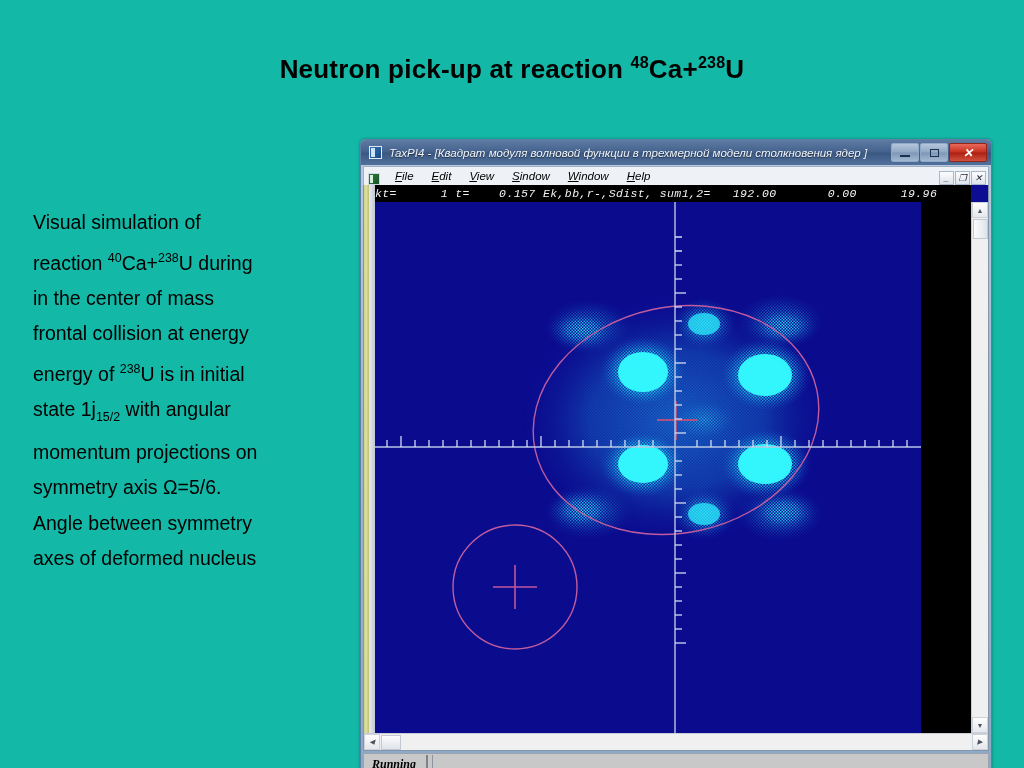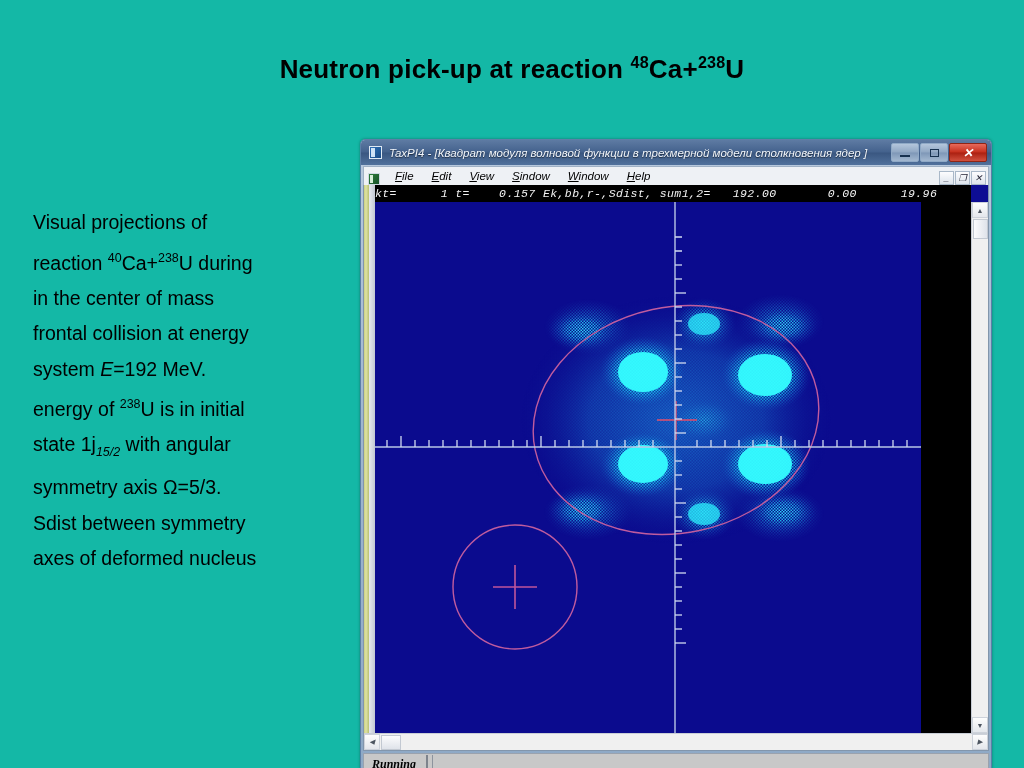--- a/index.html
+++ b/index.html
@@ -15,21 +15,21 @@
     font-size:26px;font-weight:bold;color:#000;letter-spacing:.2px;
   }
   .slide-title sup{font-size:.62em;vertical-align:super;font-weight:bold;}
 
   
   .body-text{
     position:absolute;left:33px;top:205px;width:310px;
     font-size:19.5px;line-height:35.5px;color:#000;
   }
   .body-text sup{font-size:.64em;vertical-align:super;}
-  .body-text sub{font-size:.64em;vertical-align:sub;font-style:italic;}
+  .body-text sub{font-size:.64em;vertical-align:sub;}
   .body-text i{font-style:italic;}
 
   
   .app-window{
     position:absolute;left:360px;top:139px;width:632px;height:630px;
     box-sizing:border-box;
     border:1px solid #5d7fa8;
     border-radius:5px 5px 0 0;
     background:linear-gradient(180deg,#b9cade 0%,#9fb6cf 45%,#8ea9c6 100%);
     box-shadow:0 0 3px rgba(0,0,0,.35);
@@ -174,29 +174,29 @@
     border-left:1px solid #8d949e;}
 </style>
 </head>
 <body>
 
 <div id="page">
 
   <div class="slide-title"><span>Neutron pick-up at reaction </span><sup>48</sup><span>Ca+</span><sup>238</sup><span>U</span></div>
 
   <div class="body-text">
-    <div>Visual projections of</div>
+    <div>Visual simulation of</div>
     <div><span>reaction </span><sup>40</sup><span>Ca+</span><sup>238</sup><span>U during</span></div>
     <div>in the center of mass</div>
     <div>frontal collision at energy</div>
-    <div><span>system </span><i>E</i><span>=192 MeV.</span></div>
     <div><span>energy of </span><sup>238</sup><span>U is in initial</span></div>
     <div><span>state 1j</span><sub>15/2</sub><span>  with angular</span></div>
-    <div>symmetry  axis Ω=5/3.</div>
-    <div>Sdist between symmetry</div>
+    <div>momentum projections on</div>
+    <div>symmetry  axis Ω=5/6.</div>
+    <div>Angle between symmetry</div>
     <div>axes of deformed nucleus</div>
   </div>
 
   <div class="app-window">
 
     <div class="titlebar">
       <span class="tb-icon"></span>
       <span class="tb-title">TaxPI4 - [Квадрат модуля волновой функции в трехмерной модели столкновения ядер                 ]</span>
       <span class="tb-buttons">
         <span class="tb-btn">

